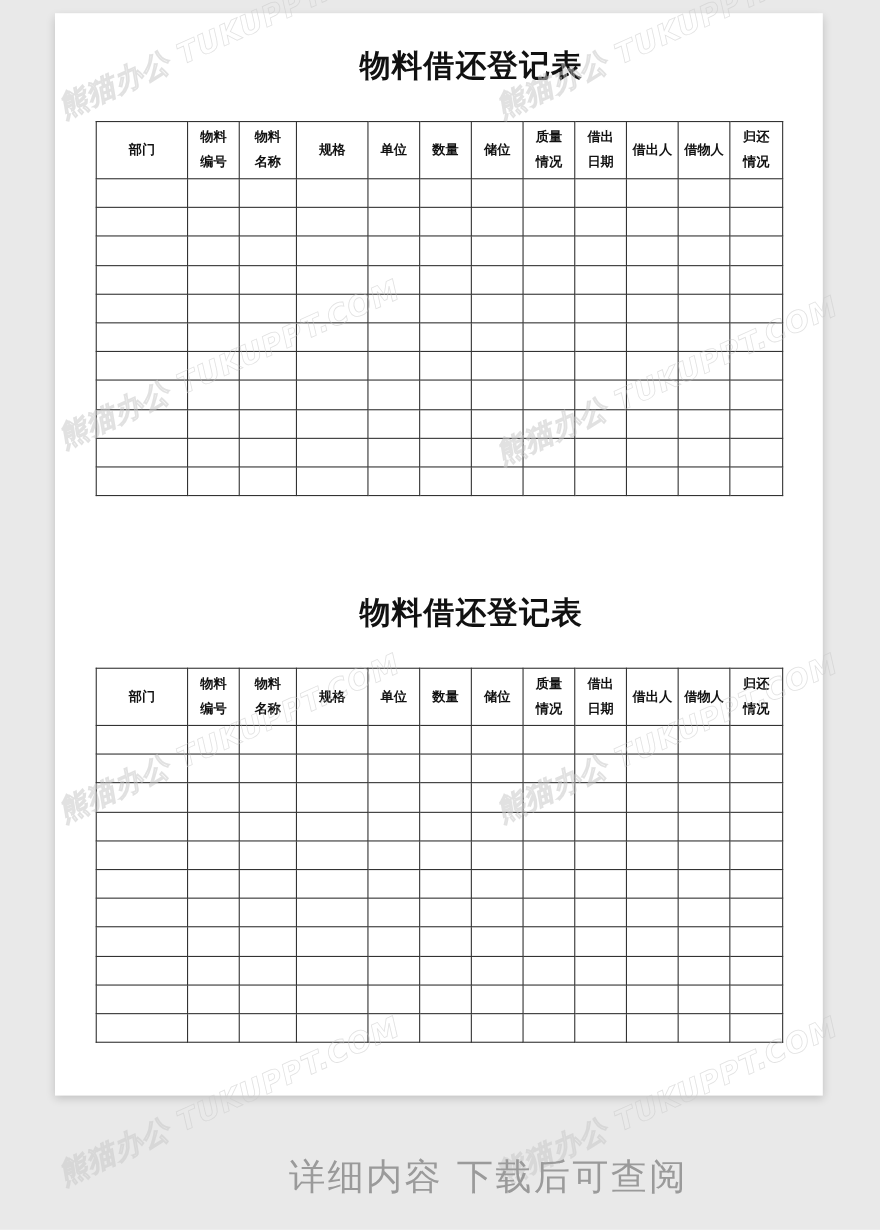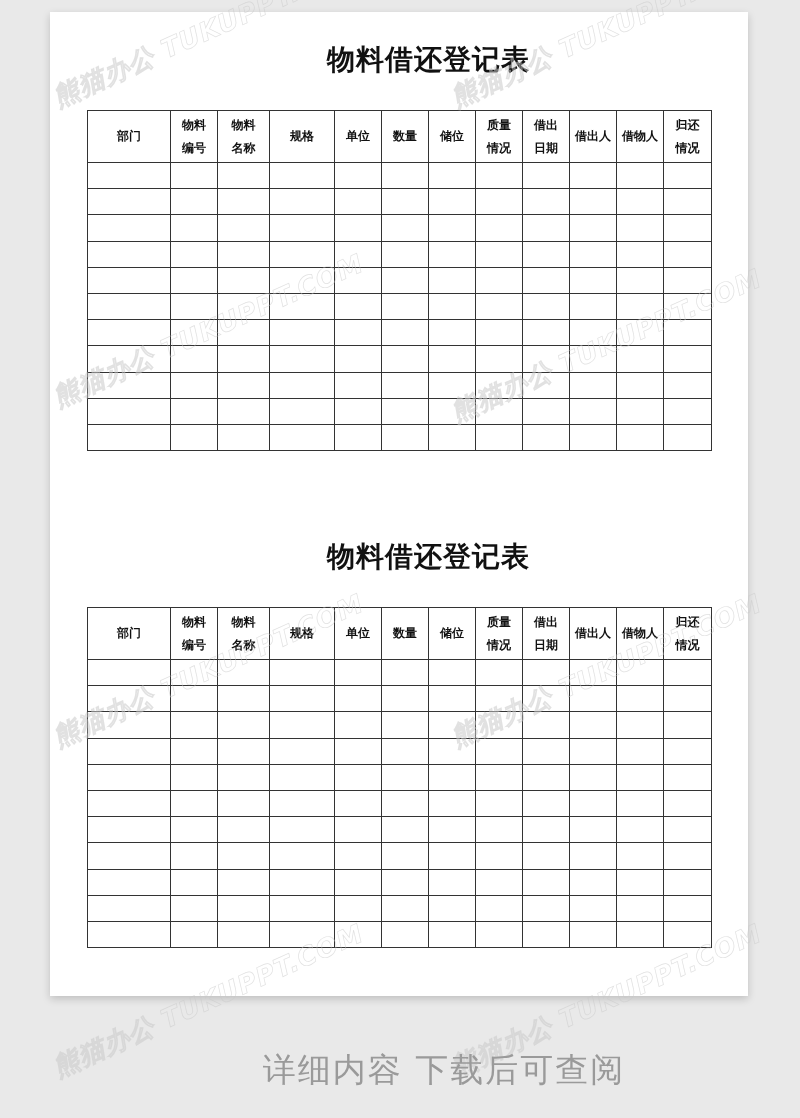--- a/index.html
+++ b/index.html
@@ -54,21 +54,21 @@
       font-weight: bold;
       color: #111111;
     }
     table.form th {
       height: 51px;
       line-height: 23px;
     }
     table.form td {
       height: 25.2px;
     }
-    .h2 span { display: block; }
+    .h2 span { display: block; font-family: Liberation Mono, monospace; }
     .watermark {
       position: absolute;
       font-size: 26px;
       font-weight: bold;
       font-style: italic;
       color: rgba(255,255,255,0.0);
       -webkit-text-stroke: 0.7px rgba(200,200,200,0.55);
       transform: rotate(-24deg);
       transform-origin: left bottom;
       white-space: nowrap;

